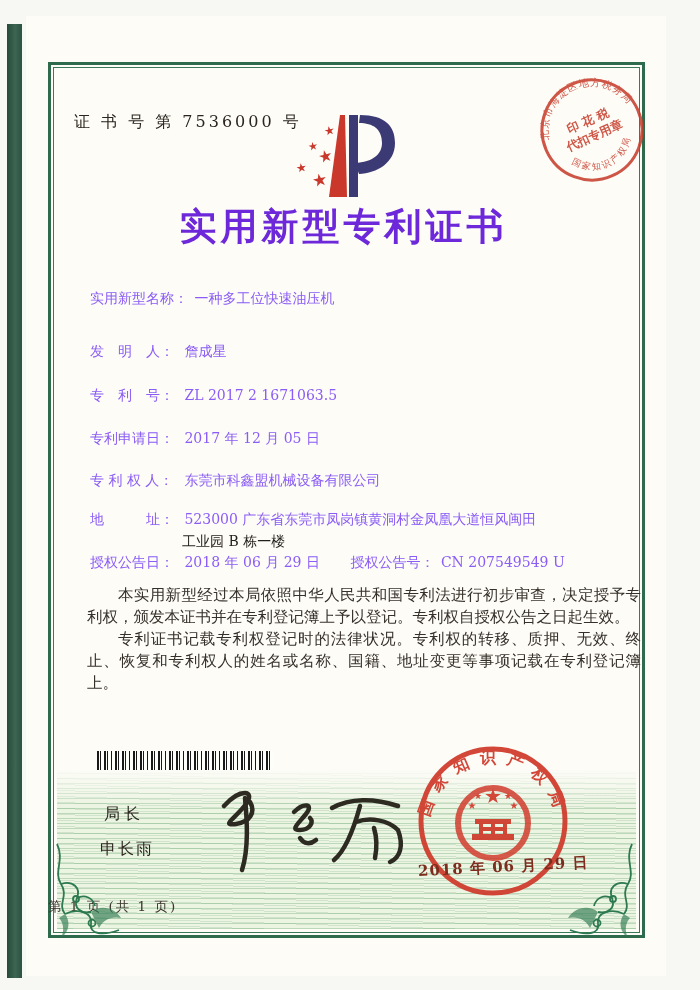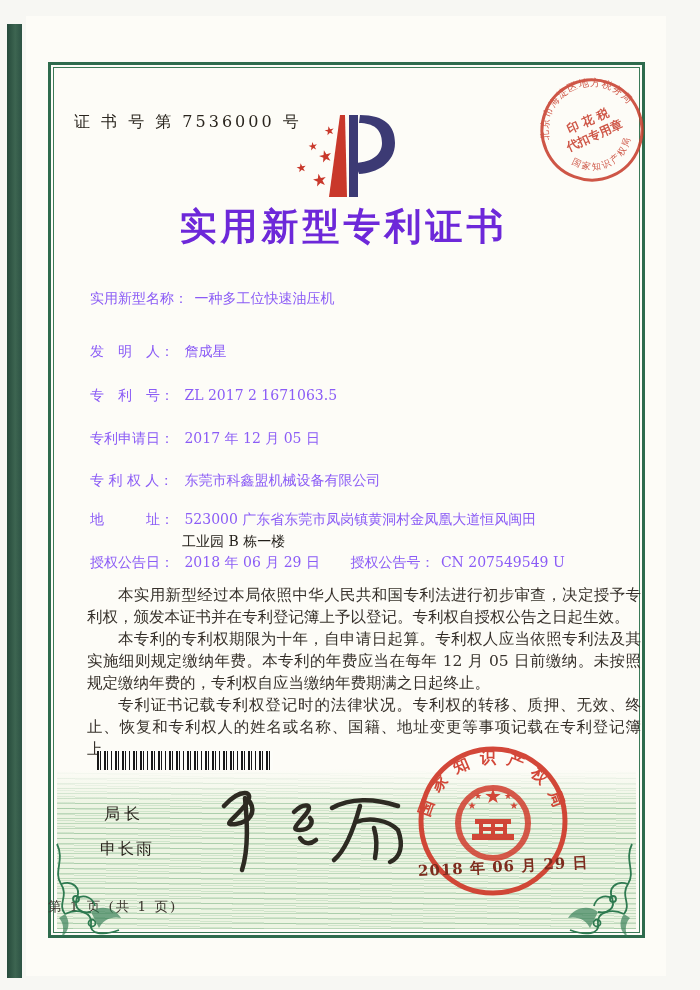--- a/index.html
+++ b/index.html
@@ -157,21 +157,20 @@
 <div class="addr2">工业园 B 栋一楼</div>
 <div class="field-row" style="top:554px">
   <span class="field-label">授权公告日：</span>
   <span class="field-value">2018 年 06 月 29 日</span>
   <span class="field-label2">授权公告号：</span>
   <span class="field-value">CN 207549549 U</span>
 </div>
 
 <div class="body-text">
   <p>本实用新型经过本局依照中华人民共和国专利法进行初步审查，决定授予专利权，颁发本证书并在专利登记簿上予以登记。专利权自授权公告之日起生效。</p>
-  <p>本专利的专利权期限为十年，自申请日起算。专利权人应当依照专利法及其实施细则规定缴纳年费。本专利的年费应当在每年 12 月 05 日前缴纳。未按照规定缴纳年费的，专利权自应当缴纳年费期满之日起终止。</p>
   <p>专利证书记载专利权登记时的法律状况。专利权的转移、质押、无效、终止、恢复和专利权人的姓名或名称、国籍、地址变更等事项记载在专利登记簿上。</p>
 </div>
 
 <div class="barcode"></div>
 
 <div class="director-title">局长</div>
 <div class="director-name">申长雨</div>
 
 <svg class="signature" viewBox="0 0 215 104">
   <g fill="none" stroke="#2d2a22" stroke-width="4.5" stroke-linecap="round">

